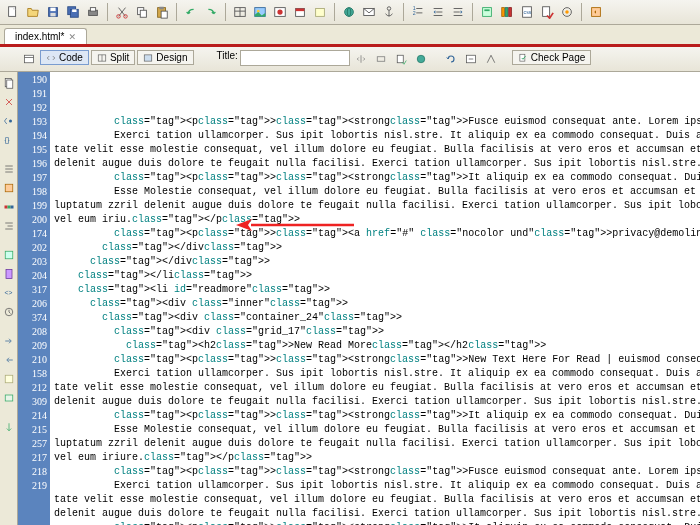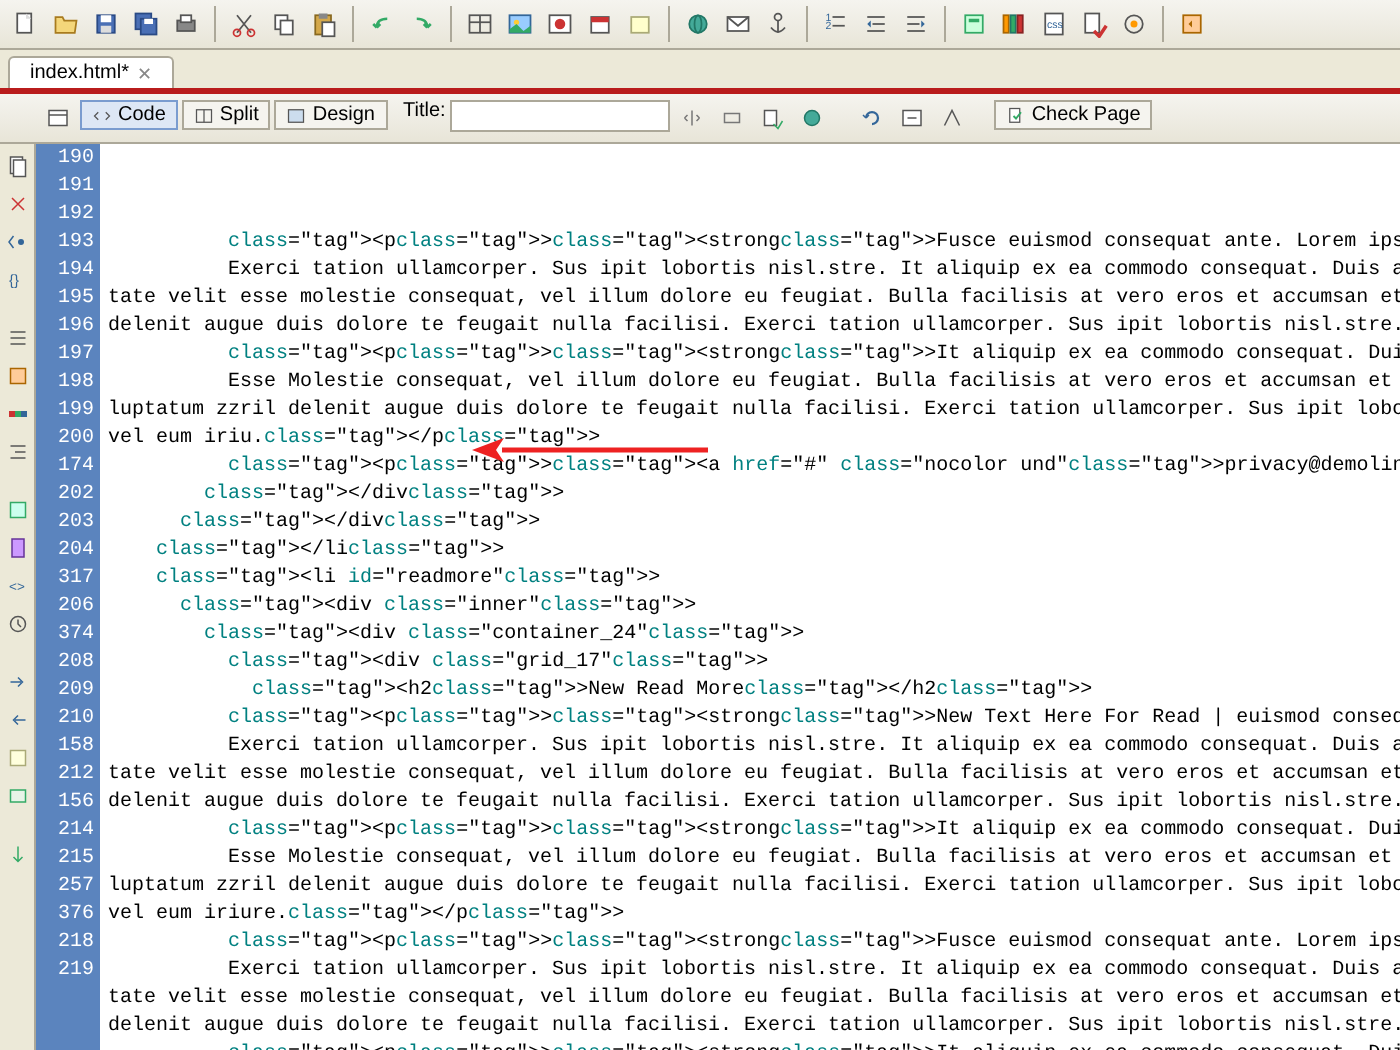--- a/index.html
+++ b/index.html
@@ -13,21 +13,21 @@
 .tab .close { color: #888; cursor: pointer; font-size: 9px; }
 .docbar { background: linear-gradient(#f5f4ef, #e8e5d8); border-bottom: 1px solid #aca899; padding: 3px 20px; display: flex; align-items: flex-start; gap: 2px; font-size: 10px; }
 .docbar .vbtn { border: 1px solid #aca899; background: #f5f4ef; padding: 1px 5px; display: flex; align-items: center; gap: 3px; cursor: pointer; }
 .docbar .vbtn.active { background: #dde7f5; border-color: #7a9ccf; }
 .docbar input { border: 1px solid #aca899; height: 16px; font-size: 10px; padding: 0 3px; }
 .docbar .ibtn { width: 18px; height: 18px; border: 1px solid transparent; display: flex; align-items: center; justify-content: center; cursor: pointer; }
 .main { display: flex; height: calc(525px - 24px - 20px - 24px); }
 .vtool { width: 18px; background: #ece9d8; border-right: 1px solid #aca899; display: flex; flex-direction: column; gap: 4px; padding: 3px 0; align-items: center; }
 .vtool .btn { width: 15px; height: 15px; cursor: pointer; display: flex; align-items: center; justify-content: center; }
 .gutter { width: 32px; background: #5b84be; color: #fff; font-family: "Courier New", monospace; font-size: 10px; text-align: right; padding-right: 3px; line-height: 14px; padding-top: 1px; user-select: none; }
-.gutter div { height: 14px; }
+.gutter div { height: 14px; font-family: Liberation Serif, serif; }
 .code { flex: 1; background: #fff; font-family: "Courier New", monospace; font-size: 10px; line-height: 14px; padding: 1px 0 0 4px; overflow: hidden; position: relative; white-space: pre; color: #000; }
 .code .line { height: 14px; overflow: hidden; }
 .attr { color: #008080; }
 .arrow { position: absolute; top: 132px; left: 150px; pointer-events: none; }
 .arrow svg { width: 120px; height: 14px; }
 </style>
 </head>
 <body>
 
 <div class="toolbar">
@@ -238,21 +238,21 @@
         <line x1="8" y1="3" x2="8" y2="13" stroke="#555"></line>
       </svg>
       <span>Split</span>
     </div>
   <div class="vbtn">
       <svg width="10" height="10" viewBox="0 0 16 16">
         <rect x="2" y="3" width="12" height="10" fill="#cde" stroke="#555"></rect>
       </svg>
       <span>Design</span>
     </div>
-  <span style="margin-left:6px">Title:</span>
+  <span style="margin-left:21px">Title:</span>
   <input type="text" style="width: 110px;" value="">
   <div class="ibtn">
       <svg width="12" height="12" viewBox="0 0 16 16">
         <path d="M8 3 L8 13 M3 8 L5 6 M3 8 L5 10 M13 8 L11 6 M13 8 L11 10" stroke="#777" fill="none"></path>
       </svg>
     </div>
   <div class="ibtn">
       <svg width="12" height="12" viewBox="0 0 16 16">
         <rect x="3" y="5" width="10" height="6" fill="none" stroke="#777"></rect>
       </svg>
@@ -414,25 +414,25 @@
       <div>203</div>
       <div>204</div>
       <div>317</div>
       <div>206</div>
       <div>374</div>
       <div>208</div>
       <div>209</div>
       <div>210</div>
       <div>158</div>
       <div>212</div>
-      <div>156</div>
+      <div>309</div>
       <div>214</div>
       <div>215</div>
       <div>257</div>
-      <div>376</div>
+      <div>217</div>
       <div>218</div>
       <div>219</div>
       <div></div>
       <div></div>
       <div></div>
     </div>
 
   <div class="code" id="code">
     <div class="arrow">
       <svg viewBox="0 0 120 14">

